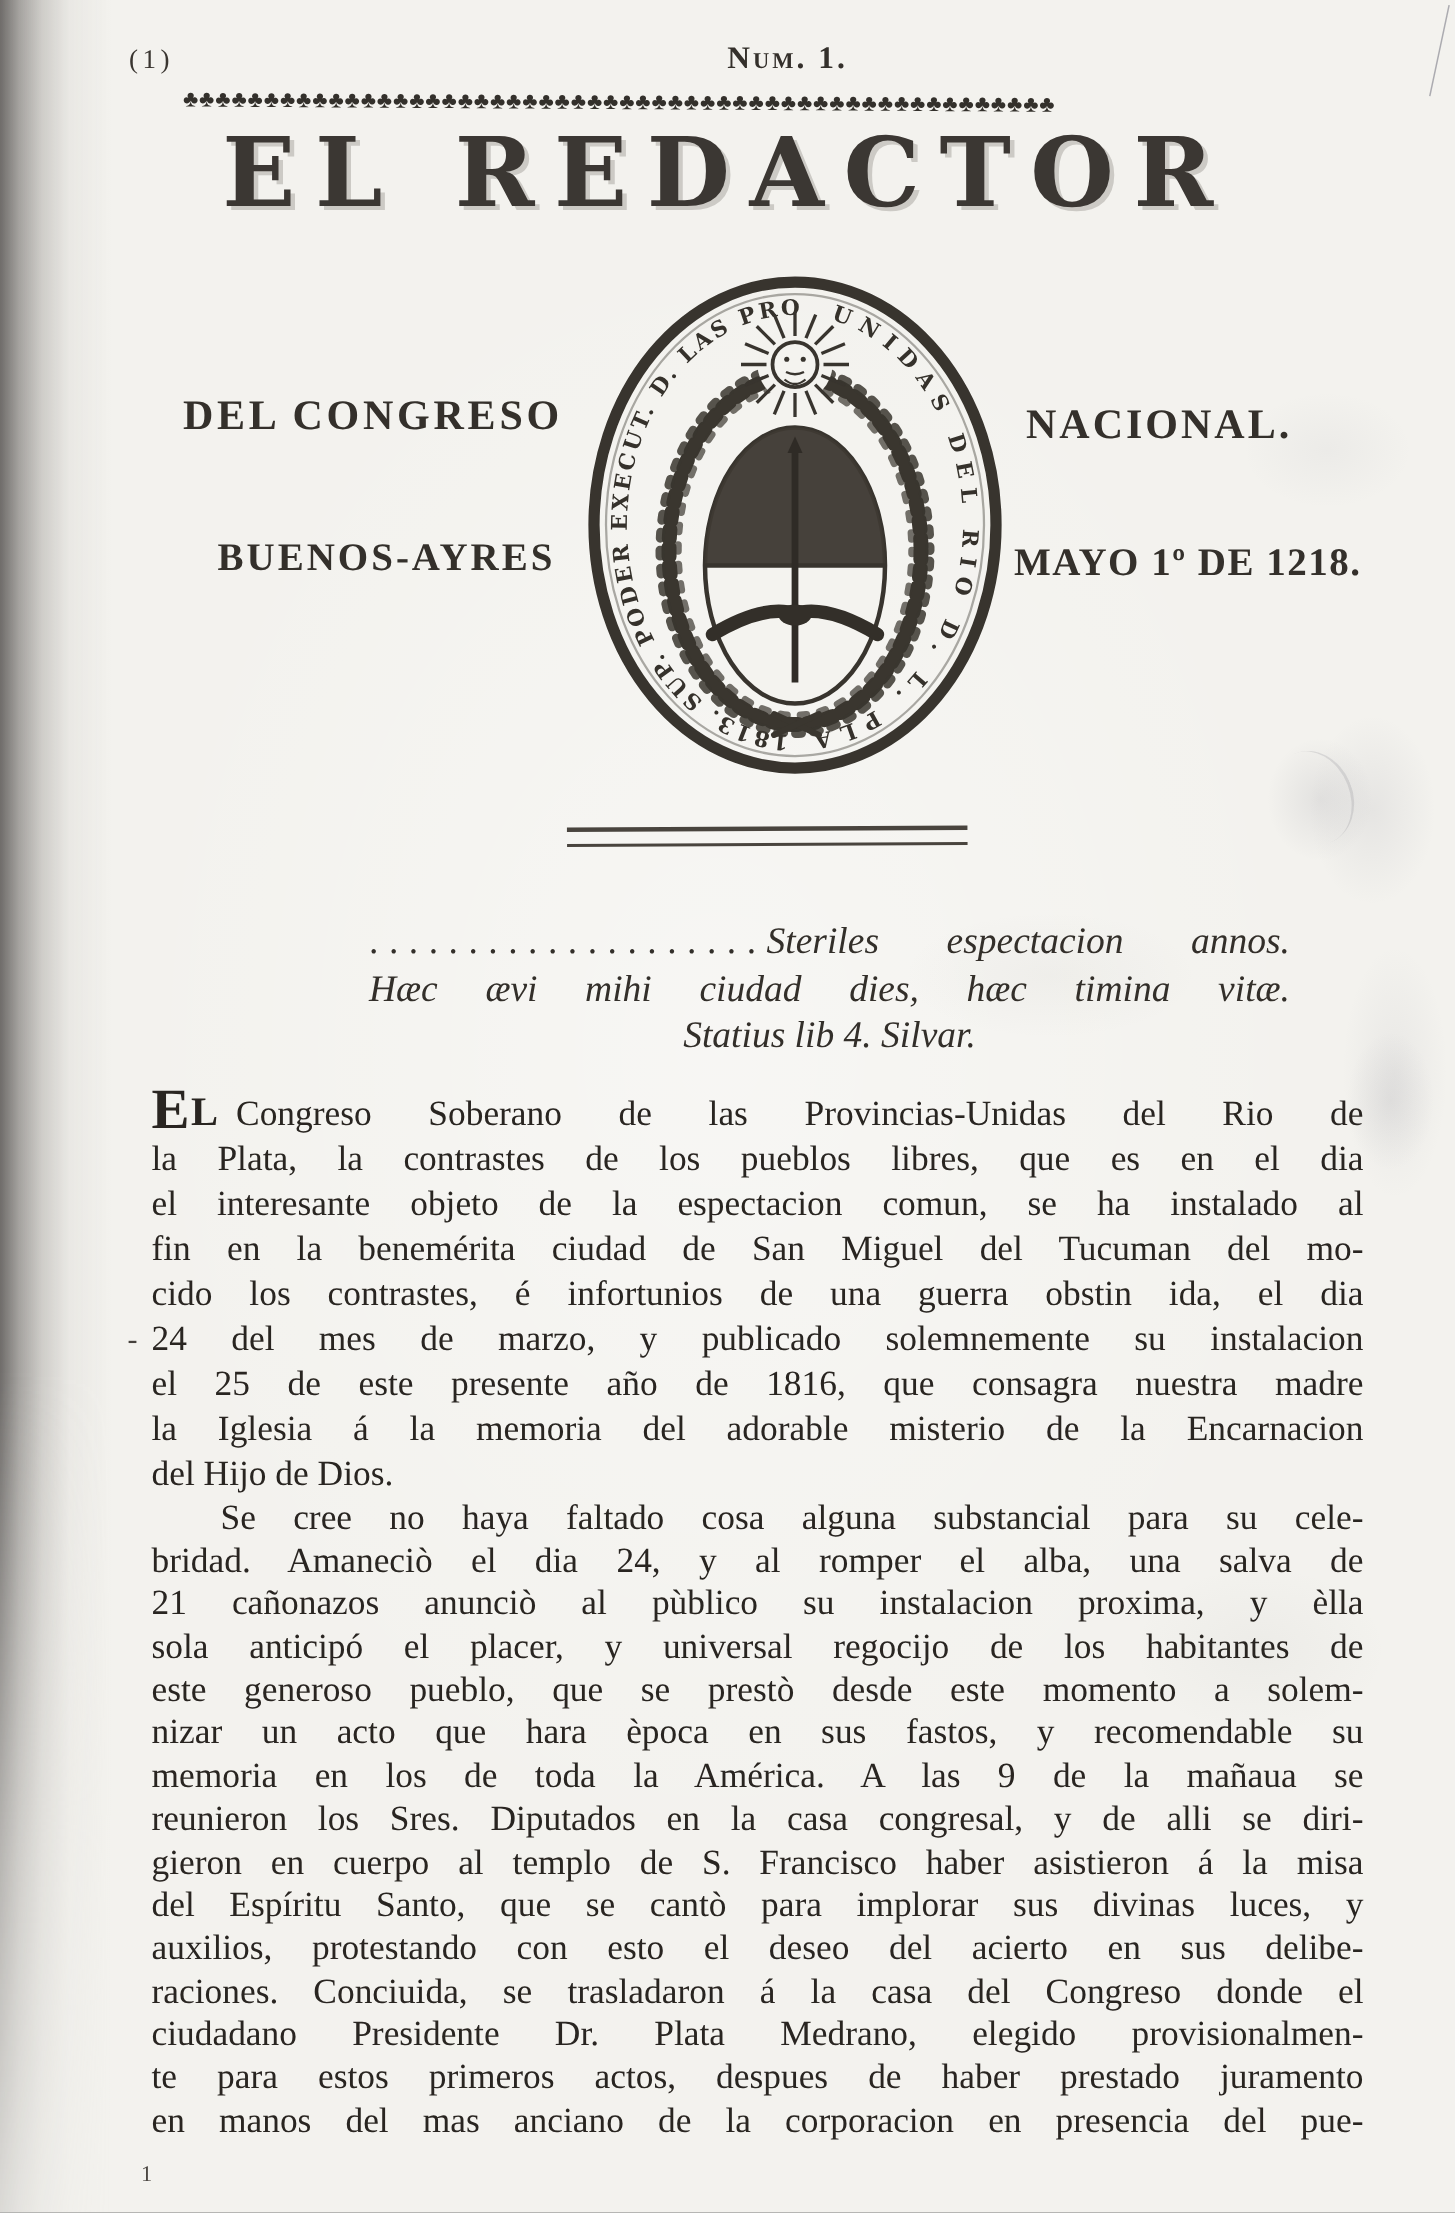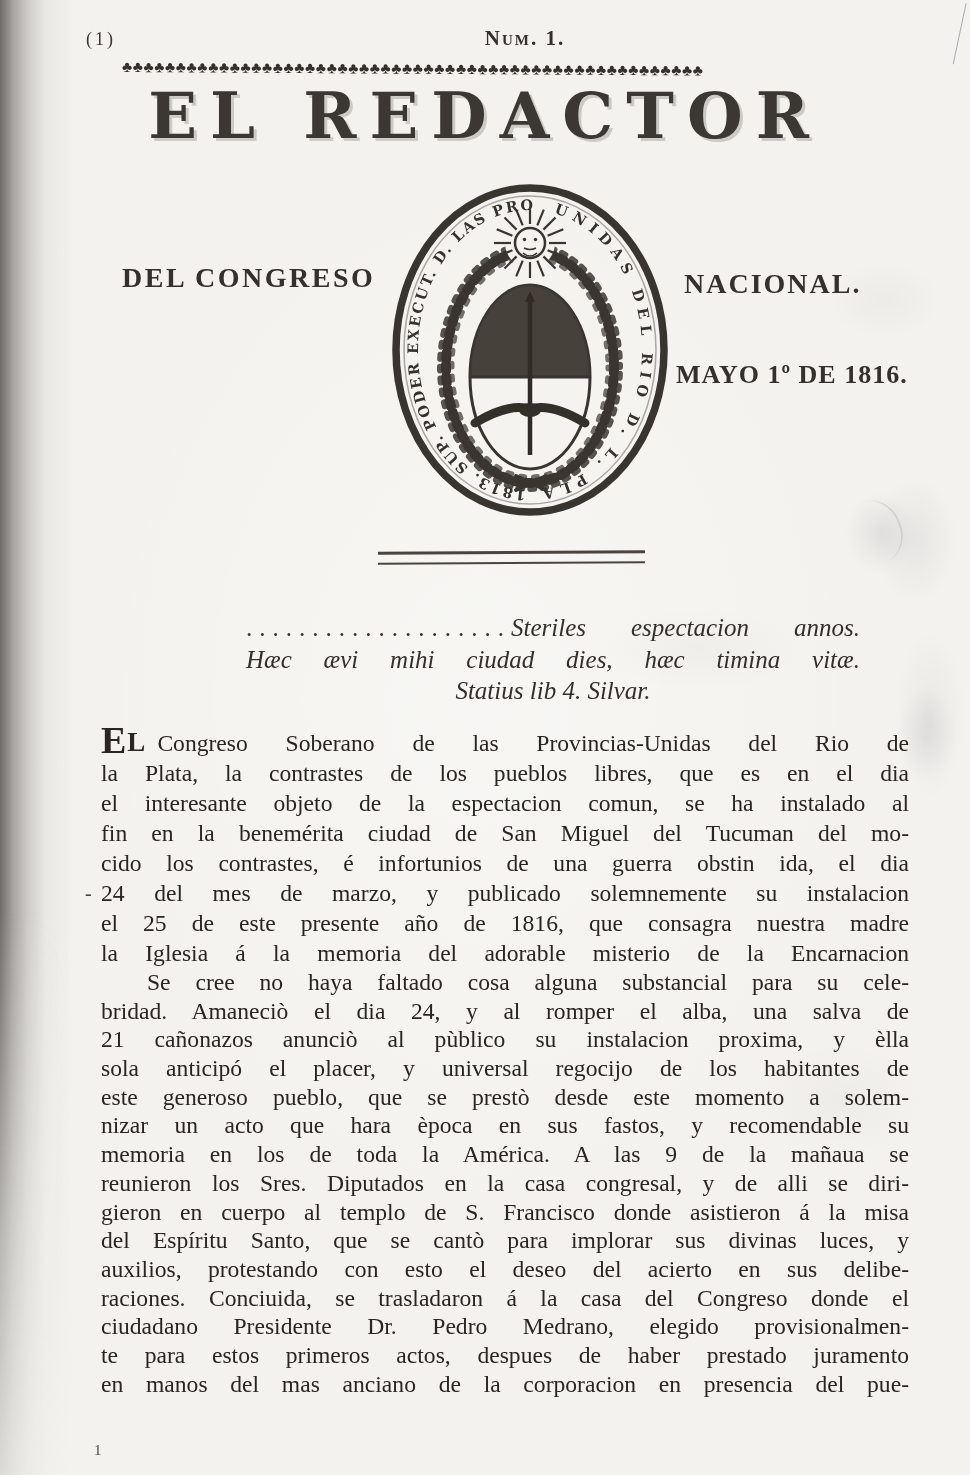--- a/index.html
+++ b/index.html
@@ -88,21 +88,22 @@
   <div class="stain s3"></div>
 
   <div class="corner-marker">(1)</div>
   <div class="issue-label">Num. 1.</div>
   <div class="ornament-row">♣♣♣♣♣♣♣♣♣♣♣♣♣♣♣♣♣♣♣♣♣♣♣♣♣♣♣♣♣♣♣♣♣♣♣♣♣♣♣♣♣♣♣♣♣♣♣♣♣♣♣♣♣♣</div>
 
   <div class="paper-title">EL REDACTOR</div>
 
   <div class="mast l1">DEL CONGRESO</div>
   <div class="mast r1">NACIONAL.</div>
-  <div class="mast r2">MAYO 1º DE 1816.</div>
+  <div class="mast l2">BUENOS-AYRES</div>
+  <div class="mast r2">MAYO 1º DE 1218.</div>
 
   <svg class="seal" width="283" height="338" viewBox="0 0 283 338">
     <defs>
       <path id="lp" d="M141,309 A112,140 0 0 1 29,169 A112,140 0 0 1 141,29" fill="none"></path>
       <path id="rp" d="M141,29 A112,140 0 0 1 253,169 A112,140 0 0 1 141,309" fill="none"></path>
     </defs>
 
     <ellipse cx="141" cy="169" rx="134" ry="162" fill="none" stroke="#38342e" stroke-width="7.5"></ellipse>
     <ellipse cx="141" cy="169" rx="126" ry="154" fill="none" stroke="#38342e" stroke-width="1.5" opacity="0.4"></ellipse>
 
@@ -181,34 +182,35 @@
       </div>
       <div class="bline">la Plata, la contrastes de los pueblos libres, que es en el dia</div>
       <div class="bline">el interesante objeto de la espectacion comun, se ha instalado al</div>
       <div class="bline">fin en la benemérita ciudad de San Miguel del Tucuman del mo-</div>
       <div class="bline">cido los contrastes, é infortunios de una guerra obstin ida, el dia</div>
       <div class="bline">
         <span class="margin-dash">-</span><span>24 del mes de marzo, y publicado solemnemente su instalacion</span>
       </div>
       <div class="bline">el 25 de este presente año de 1816, que consagra nuestra madre</div>
       <div class="bline">la Iglesia á la memoria del adorable misterio de la Encarnacion</div>
+      <div class="bline end">del Hijo de Dios.</div>
     </div>
     <div class="para2">
       <div class="bline indent">Se cree no haya faltado cosa alguna substancial para su cele-</div>
       <div class="bline">bridad. Amaneciò el dia 24, y al romper el alba, una salva de</div>
       <div class="bline">21 cañonazos anunciò al pùblico su instalacion proxima, y èlla</div>
       <div class="bline">sola anticipó el placer, y universal regocijo de los habitantes de</div>
       <div class="bline">este generoso pueblo, que se prestò desde este momento a solem-</div>
       <div class="bline">nizar un acto que hara època en sus fastos, y recomendable su</div>
       <div class="bline">memoria en los de toda la América. A las 9 de la mañaua se</div>
       <div class="bline">reunieron los Sres. Diputados en la casa congresal, y de alli se diri-</div>
-      <div class="bline">gieron en cuerpo al templo de S. Francisco donde asistieron á la misa</div>
+      <div class="bline">gieron en cuerpo al templo de S. Francisco haber asistieron á la misa</div>
       <div class="bline">del Espíritu Santo, que se cantò para implorar sus divinas luces, y</div>
       <div class="bline">auxilios, protestando con esto el deseo del acierto en sus delibe-</div>
       <div class="bline">raciones. Conciuida, se trasladaron á la casa del Congreso donde el</div>
-      <div class="bline">ciudadano Presidente Dr. Pedro Medrano, elegido provisionalmen-</div>
+      <div class="bline">ciudadano Presidente Dr. Plata Medrano, elegido provisionalmen-</div>
       <div class="bline">te para estos primeros actos, despues de haber prestado juramento</div>
       <div class="bline">en manos del mas anciano de la corporacion en presencia del pue-</div>
     </div>
   </div>
 
   <div class="footer-mark">1</div>
 </div>
 
 </body></html>

